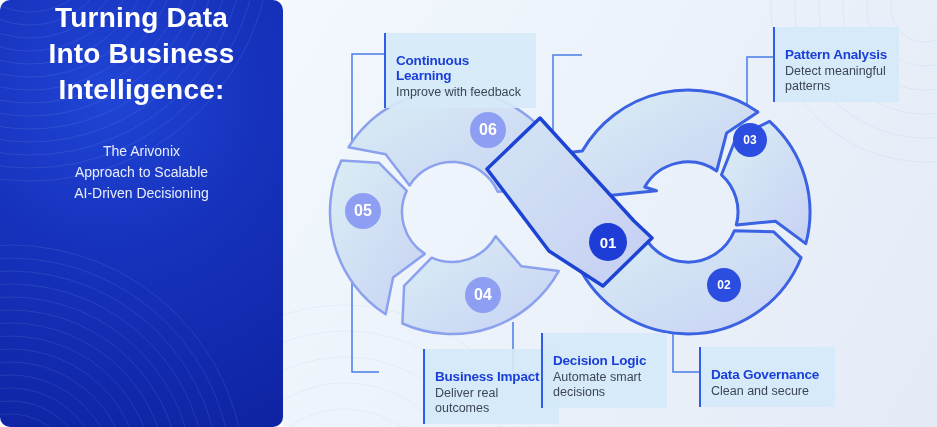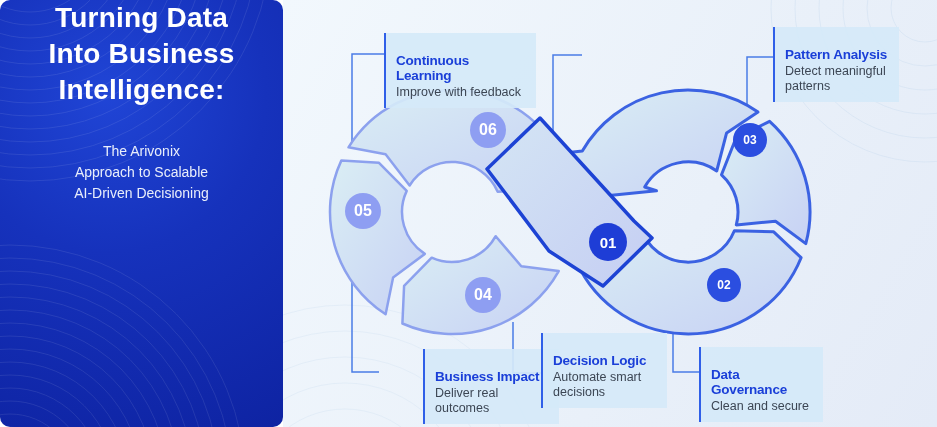--- a/index.html
+++ b/index.html
@@ -38,21 +38,21 @@
   
   .lbl{position:absolute;background:rgba(213,233,249,.92);
     border-left:2px solid #2f5fe8;padding:20px 10px 8px;box-sizing:border-box;z-index:4;}
   .lbl h3{margin:0;font-size:13.5px;font-weight:700;color:#1a3fd8;letter-spacing:-.2px;}
   .lbl p{margin:2px 0 0;font-size:12.5px;line-height:1.2;color:#3c4654;}
   .lb-cl{left:101px;top:33px;width:152px;}
   .lb-dc{left:299px;top:38px;width:122px;}
   .lb-pa{left:490px;top:27px;width:126px;}
   .lb-bi{left:96px;top:349px;width:136px;margin-left:44px;}
   .lb-dl{left:258px;top:333px;width:126px;}
-  .lb-dg{left:416px;top:347px;width:124px;}
+  .lb-dg{left:416px;top:347px;width:136px;}
 </style>
 </head>
 <body>
 
 <div class="page">
 
   <aside class="left-panel">
     <svg id="left-decor" width="283" height="427" viewBox="0 0 283 427">
         <circle cx="30" cy="-60" r="46" fill="none" stroke="#ffffff" stroke-opacity="0.09"></circle>
         <circle cx="10" cy="480" r="40" fill="none" stroke="#ffffff" stroke-opacity="0.09"></circle>

